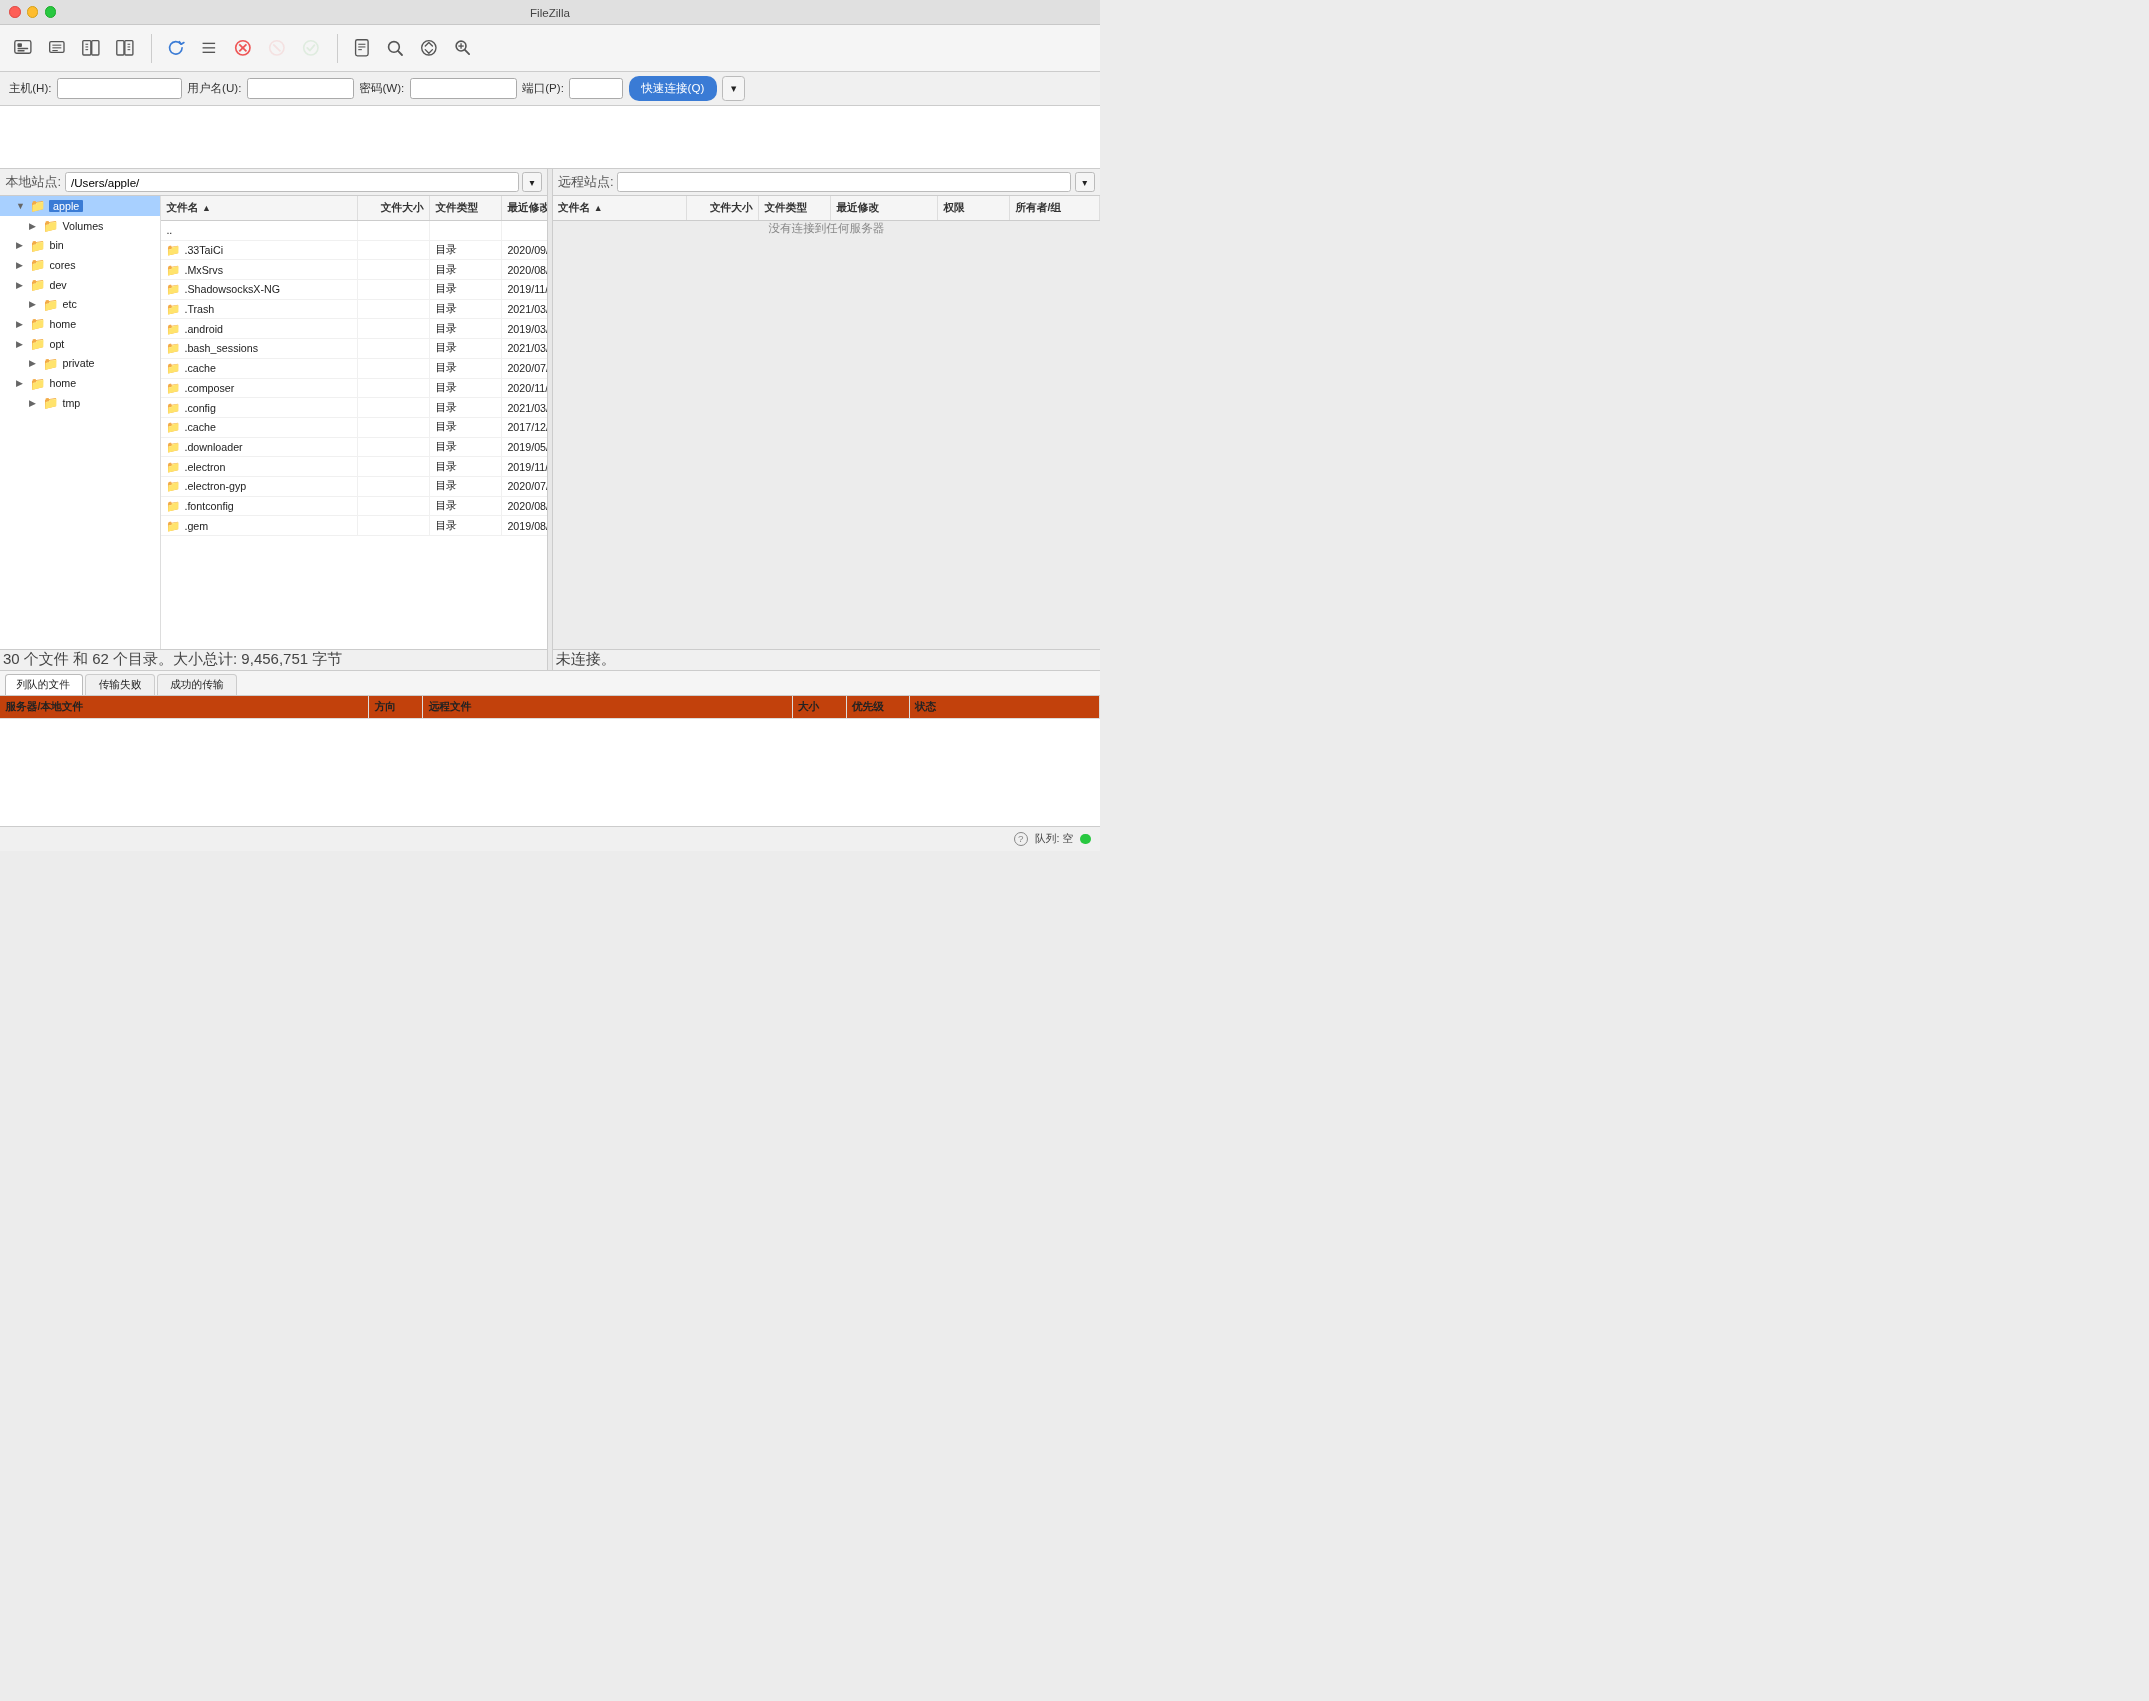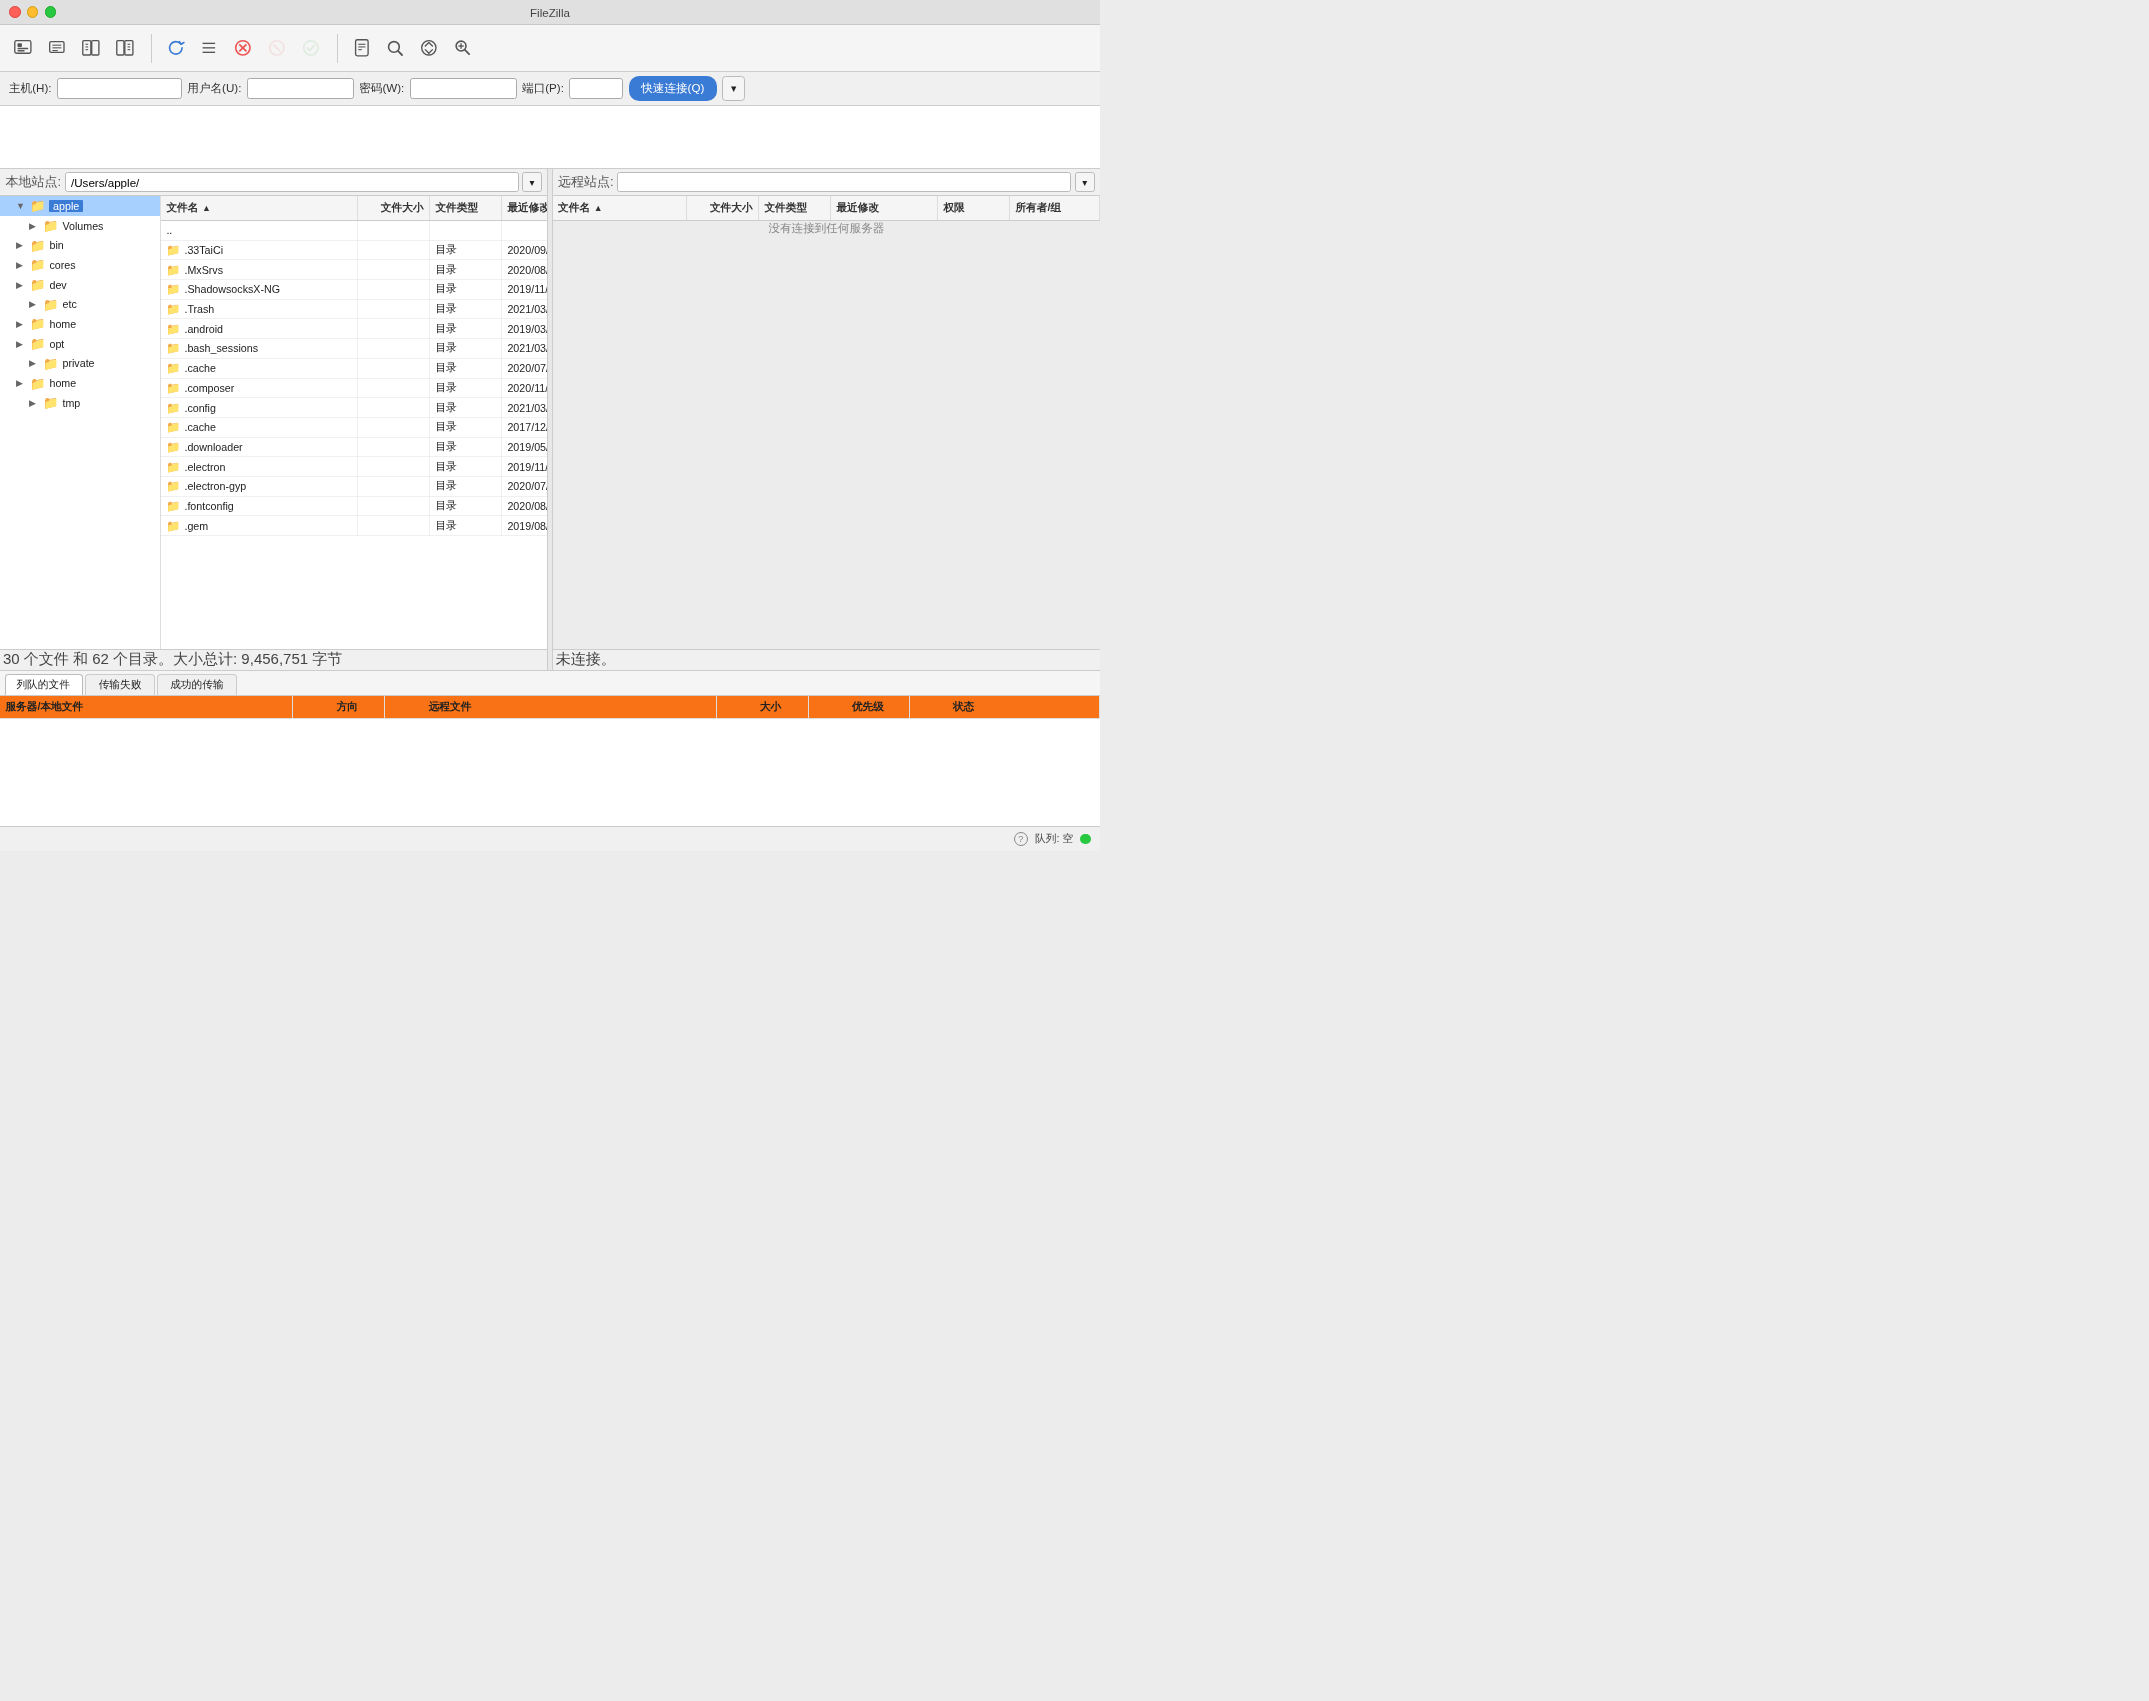--- a/index.html
+++ b/index.html
@@ -302,25 +302,24 @@
     }
 
     .transfer-queue-area {
       flex: 1;
       background: white;
       display: flex;
       flex-direction: column;
     }
     .transfer-header {
       height: 23px;
-      background: #f97316;
+      background: #c2410c;
       border-bottom: 0.9px solid #ddd;
       display: flex;
       align-items: flex-start;
-      gap: 38px;
     }
     .transfer-col {
       height: 100%;
       display: flex;
       align-items: center;
       padding: 0 5.4px;
       font-size: 10.7px;
       font-weight: 600;
       border-right: 0.9px solid #ddd;
     }

